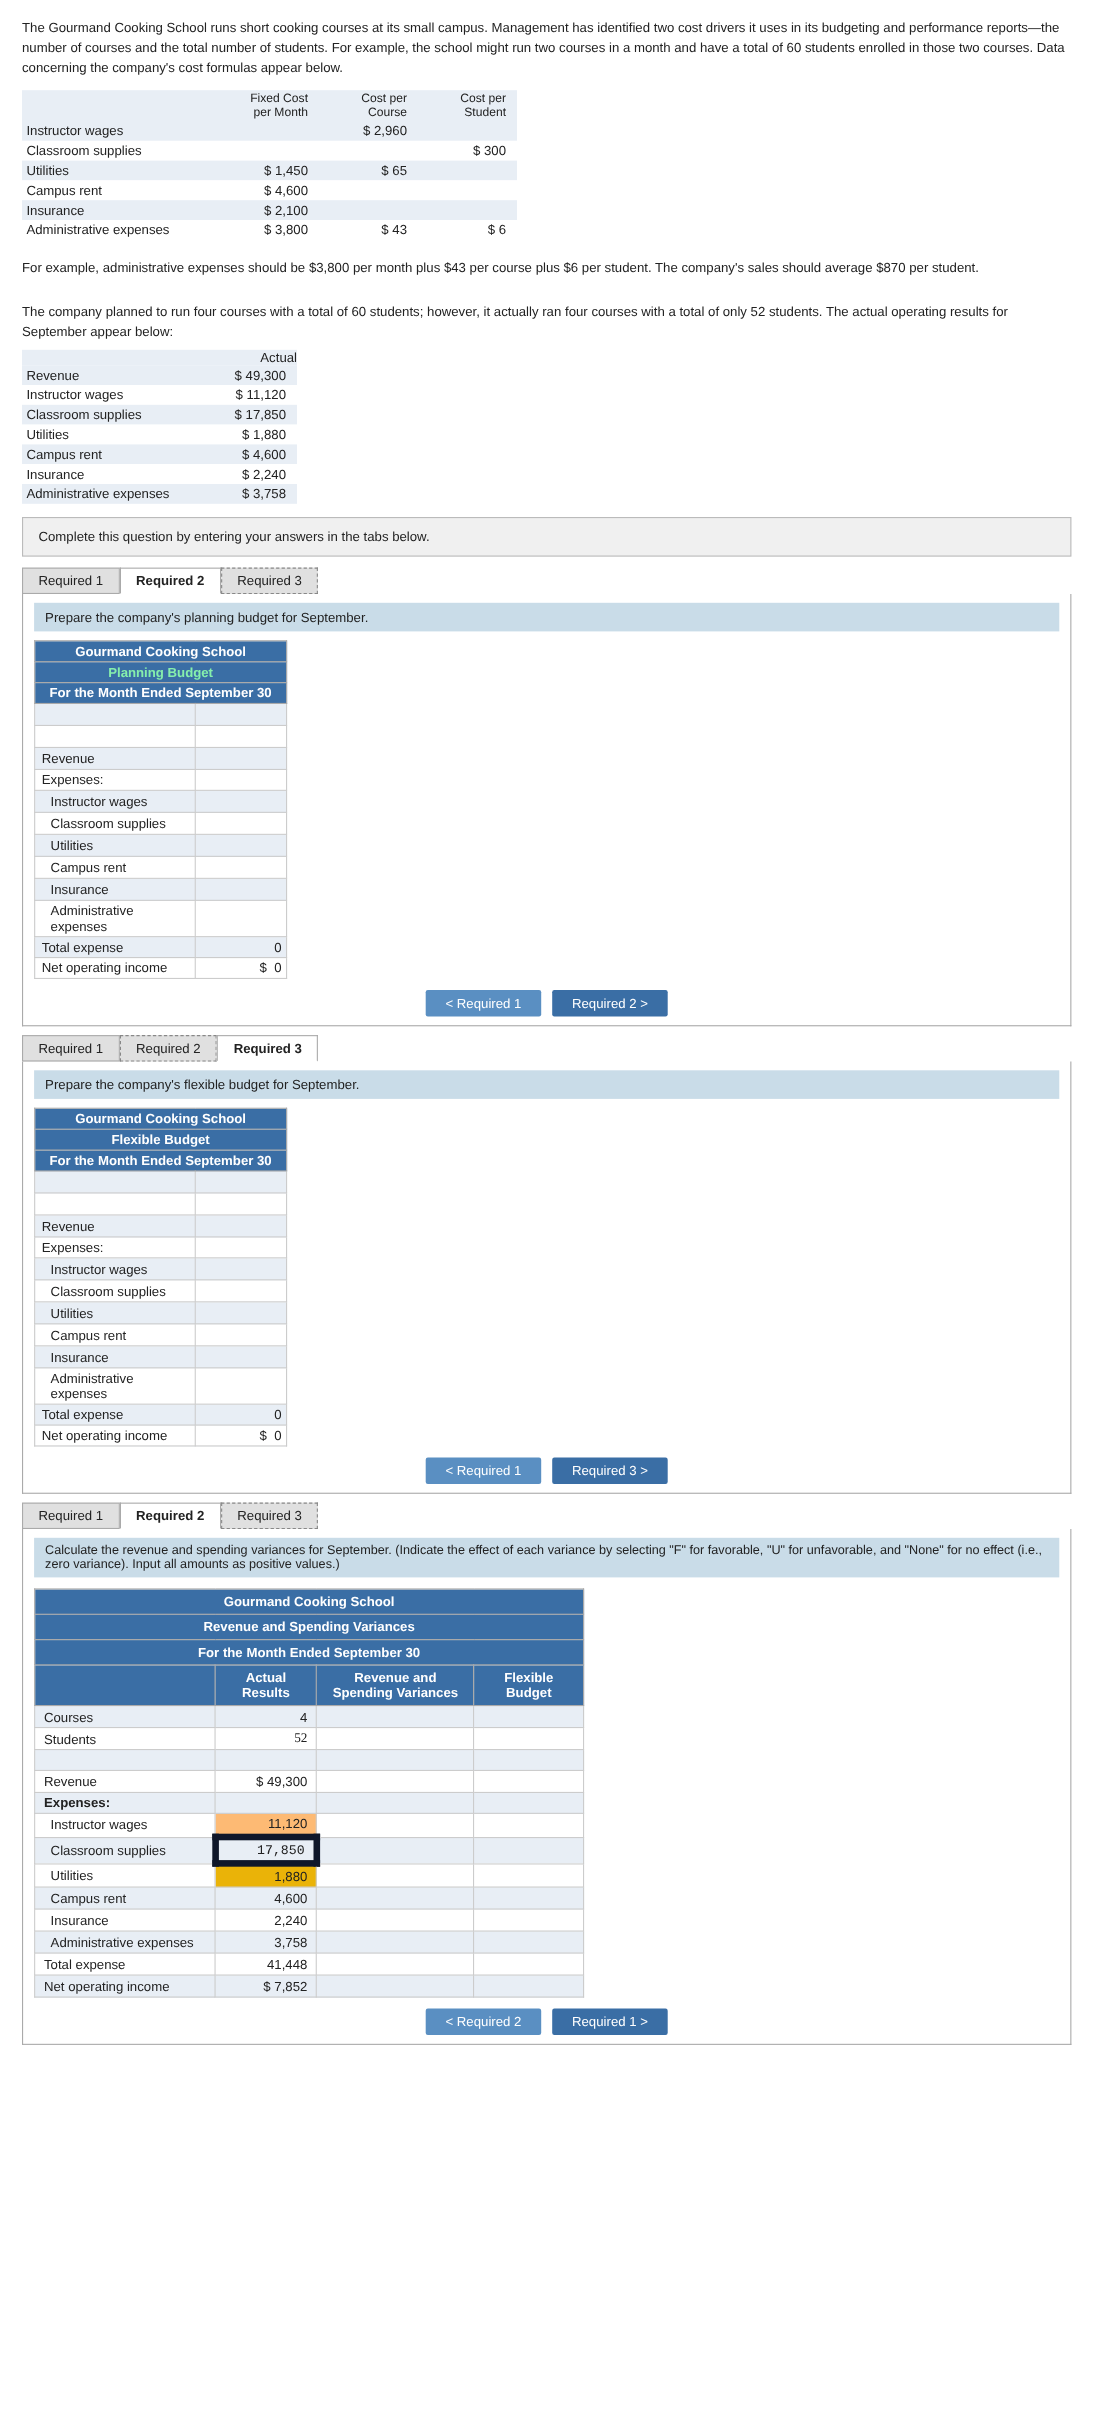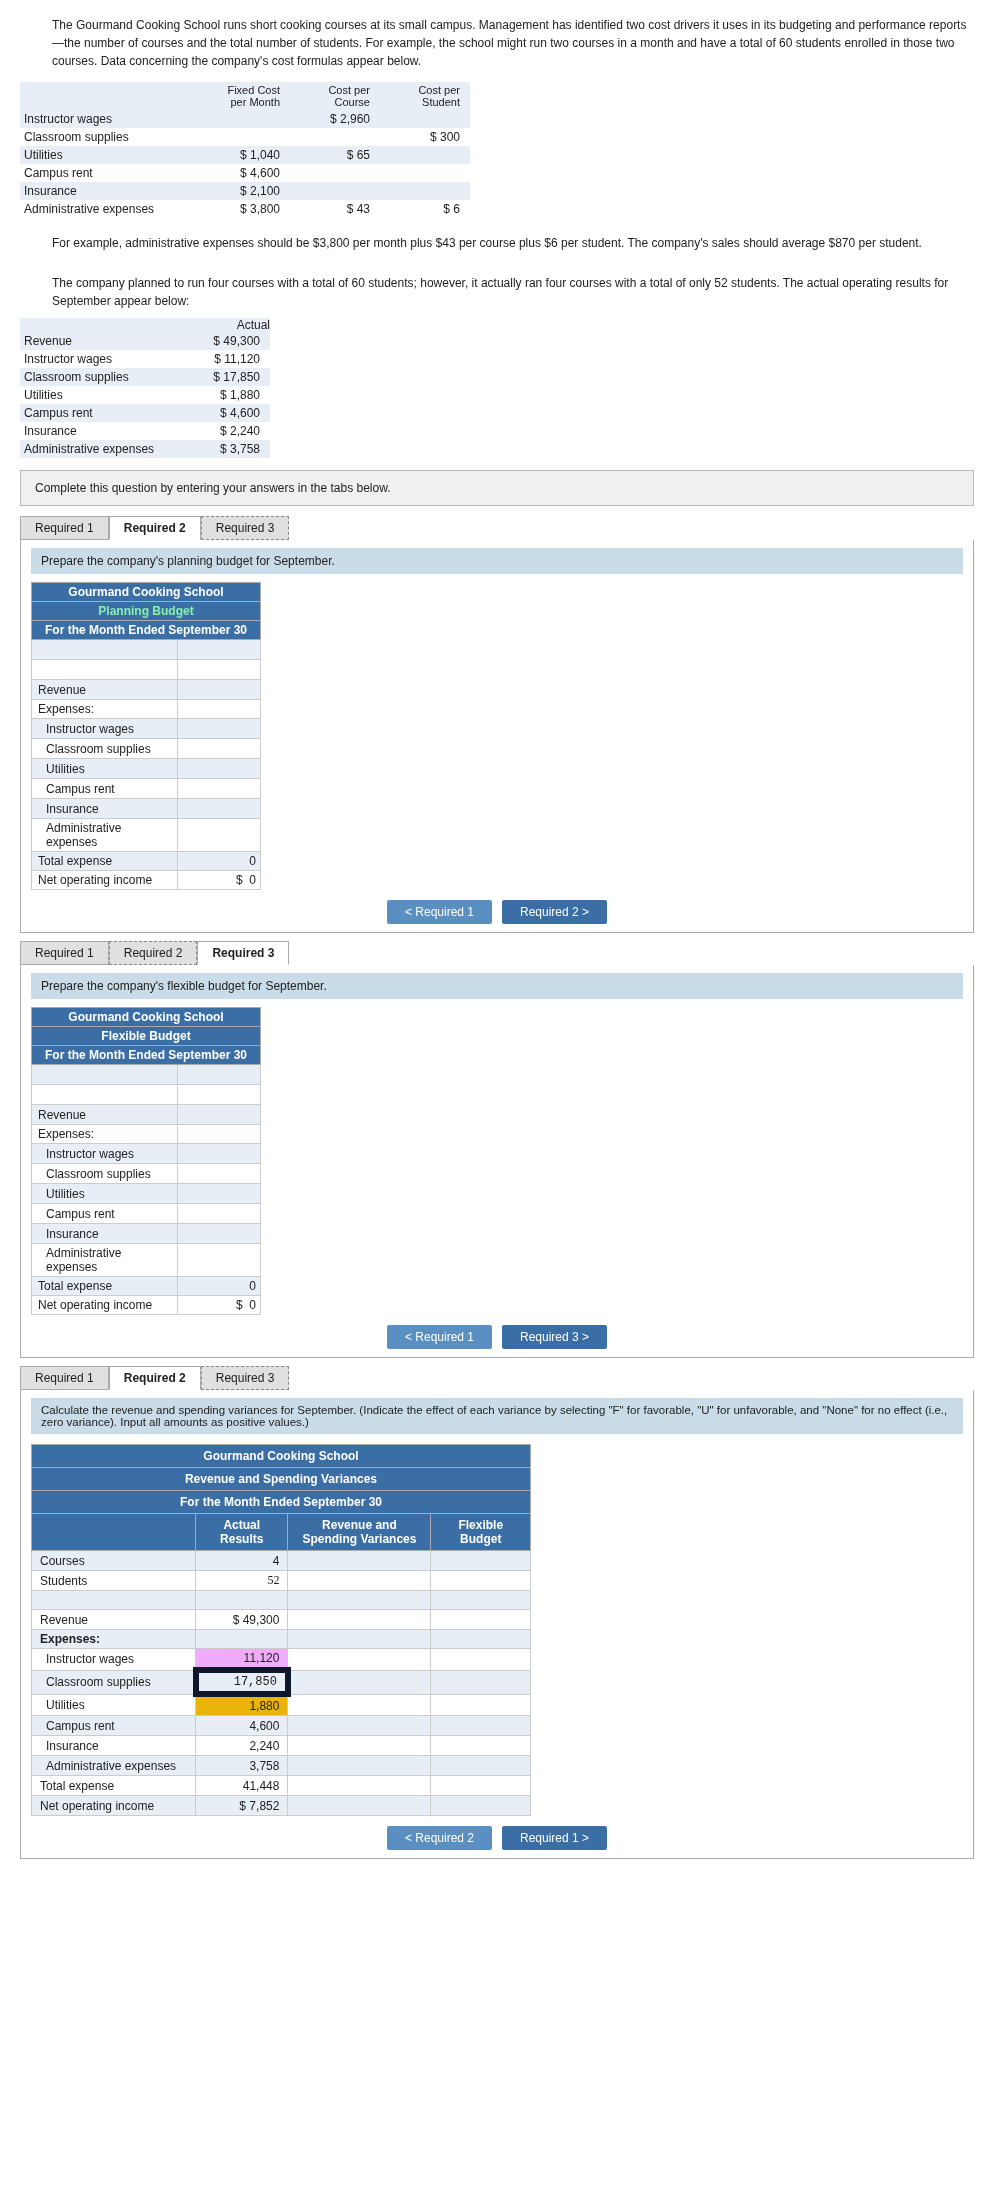--- a/index.html
+++ b/index.html
@@ -1,18 +1,18 @@
 <!DOCTYPE html>
 <html><head>
   <meta charset="utf-8">
   <style>
     * { box-sizing: border-box; margin: 0; padding: 0; }
     body { font-family: Arial, sans-serif; font-size: 12px; color: #222; background: #fff; width: 994px; }
     .page { padding: 16px 20px; }
-    p { margin-bottom: 8px; line-height: 1.5; margin-left: 32px; }
+    p { margin-bottom: 8px; line-height: 1.5; }
     
     
     .cost-table { border-collapse: collapse; margin: 12px 0 16px 0; font-size: 12px; }
     .cost-table th, .cost-table td { padding: 2px 10px; text-align: right; }
     .cost-table td:first-child { text-align: left; padding-left: 4px; }
     .cost-table th { font-weight: normal; font-size: 11px; }
     .cost-table tr:nth-child(odd) { background: #e8eef5; }
     .cost-table tr:nth-child(even) { background: #fff; }
 
     
@@ -90,21 +90,21 @@
           <td></td>
       </tr>
       <tr>
         <td>Classroom supplies</td>
           <td></td>
           <td></td>
           <td>$ 300</td>
       </tr>
       <tr>
         <td>Utilities</td>
-          <td>$ 1,040</td>
+          <td>$ 1,450</td>
           <td>$ 65</td>
           <td></td>
       </tr>
       <tr>
         <td>Campus rent</td>
           <td>$ 4,600</td>
           <td></td>
           <td></td>
       </tr>
       <tr>
@@ -395,21 +395,21 @@
 
             <tr>
               <td style="border:1px solid #ccc; background:#e8eef5; font-weight:bold;">Expenses:</td>
               <td style="border:1px solid #ccc; background:#e8eef5;"></td>
               <td style="border:1px solid #ccc; background:#e8eef5;"></td>
               <td style="border:1px solid #ccc; background:#e8eef5;"></td>
             </tr>
 
             <tr>
               <td style="border:1px solid #ccc; background:#fff; padding-left:14px;">Instructor wages</td>
-              <td class="num" style="border:1px solid #ccc; background:#f0abfc; text-align:right;">11,120</td>
+              <td class="num" style="border:1px solid #ccc; background:#fdba74; text-align:right;">11,120</td>
               <td class="var-col" style="border:1px solid #ccc; background:#fff;"><input type="text" style="width: 120px; border: none; background: transparent;"></td>
               <td class="flex-col" style="border:1px solid #ccc; background:#fff;"><input type="text" style="width: 80px; border: none; background: transparent;"></td>
             </tr>
 
             <tr>
               <td style="border:1px solid #ccc; background:#e8eef5; padding-left:14px;">Classroom supplies</td>
               <td class="num" style="border:6px solid #0f172a; background:#e8eef5; text-align:right;font-family:Liberation Mono, monospace;">17,850</td>
               <td class="var-col" style="border:1px solid #ccc; background:#e8eef5;"><input type="text" style="width: 120px; border: none; background: transparent;"></td>
               <td class="flex-col" style="border:1px solid #ccc; background:#e8eef5;"><input type="text" style="width: 80px; border: none; background: transparent;"></td>
             </tr>

